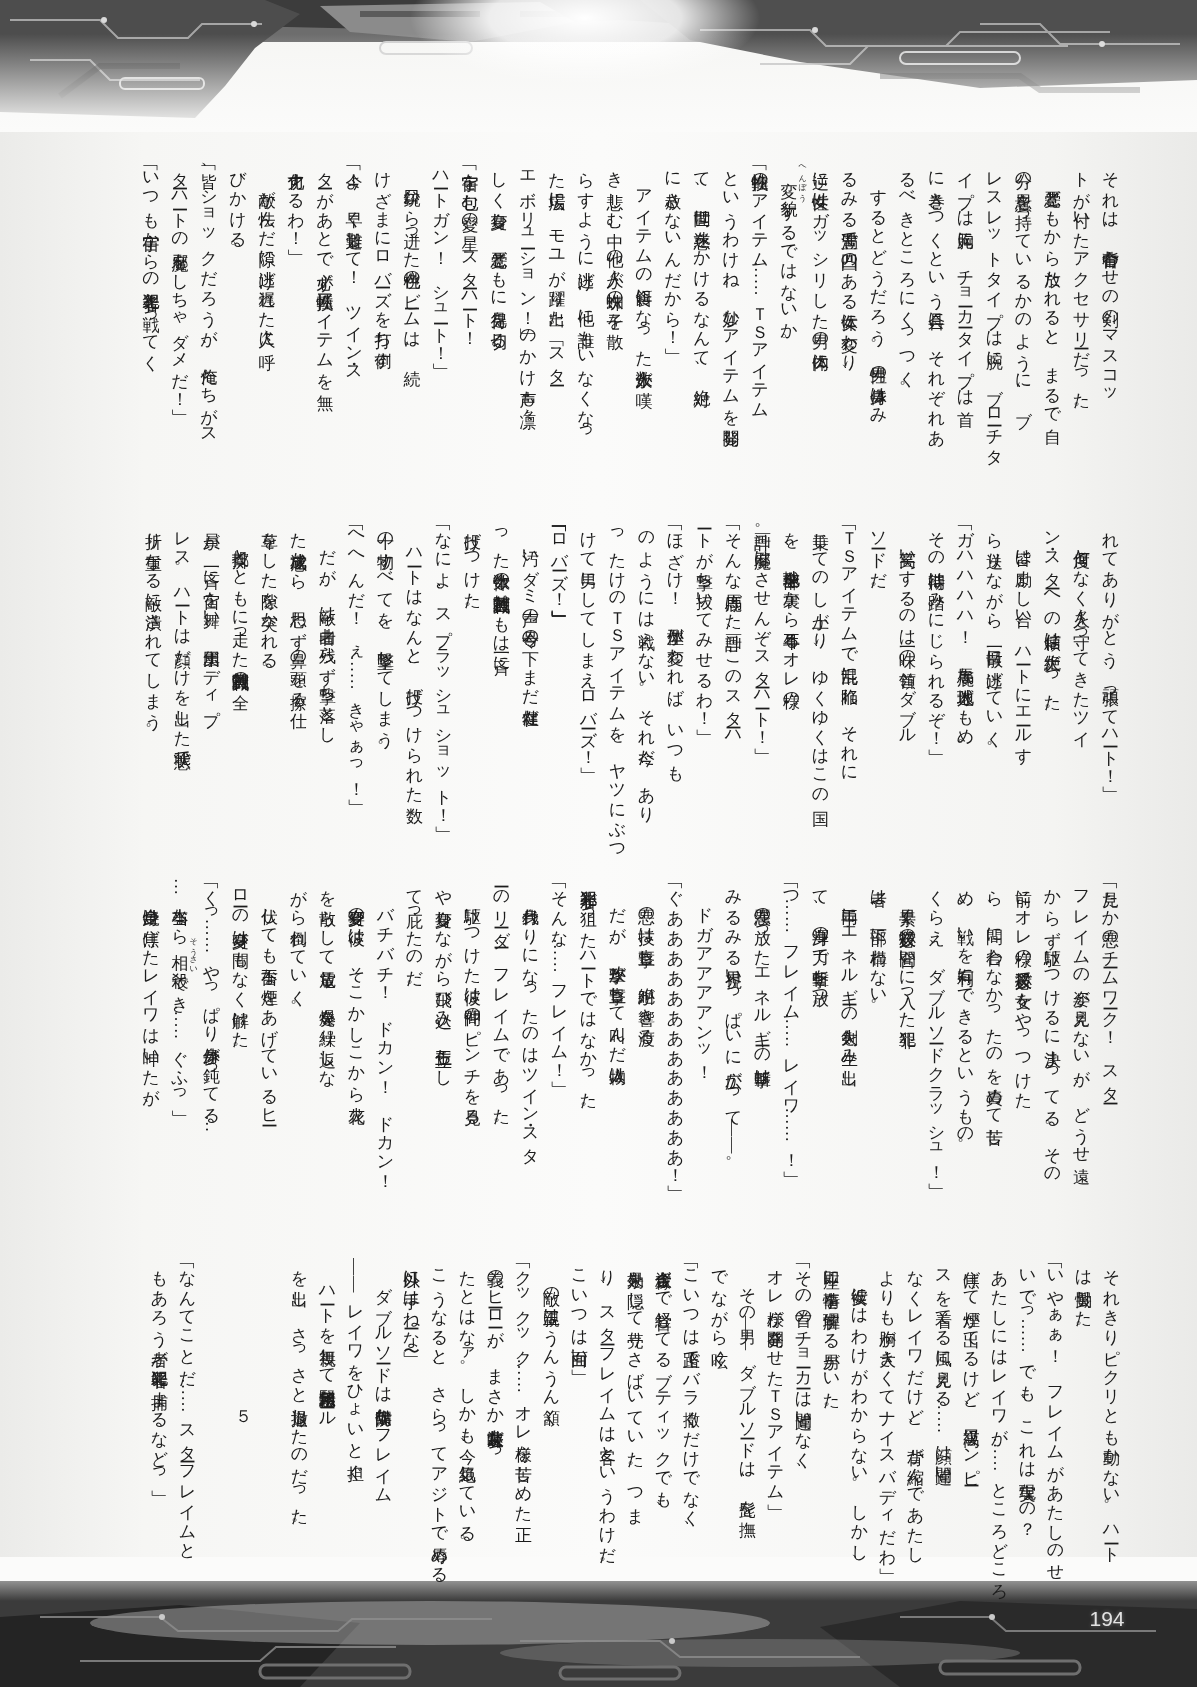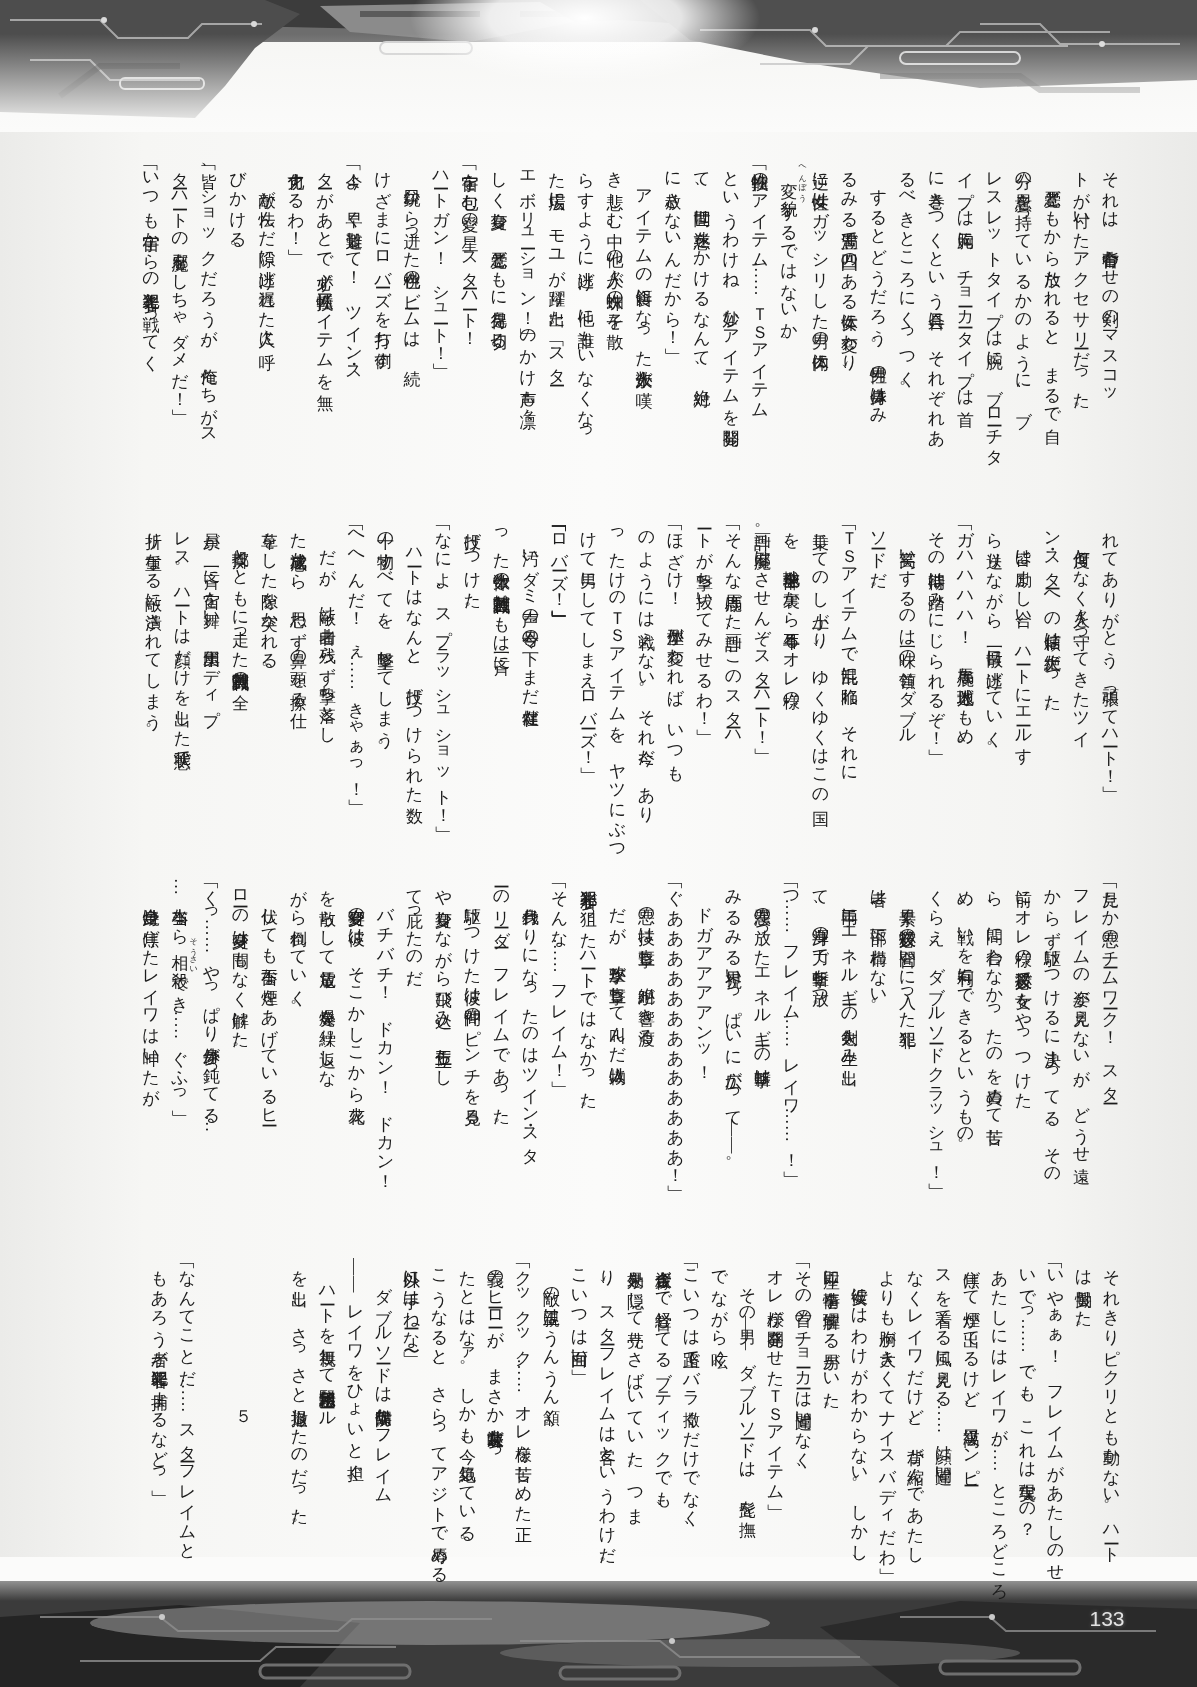--- a/index.html
+++ b/index.html
@@ -252,13 +252,13 @@
     <div class="tcol">――レイワをひょいと担ぐ。</div>
     <div class="tcol">　ハートを無視して緊急転移用ボール</div>
     <div class="tcol">を出し、さっさと撤退したのだった。</div>
     <div class="tcol">　</div>
     <div class="tcol">　　　　　　　　５</div>
     <div class="tcol">　</div>
     <div class="tcol">「なんてことだ……スターフレイムと</div>
     <div class="tcol">もあろう者が犯罪者に捕まるなどっ」</div>
   </div>
 
-<div id="page-number">133</div>
+<div id="page-number">194</div>
 
 </body></html>

